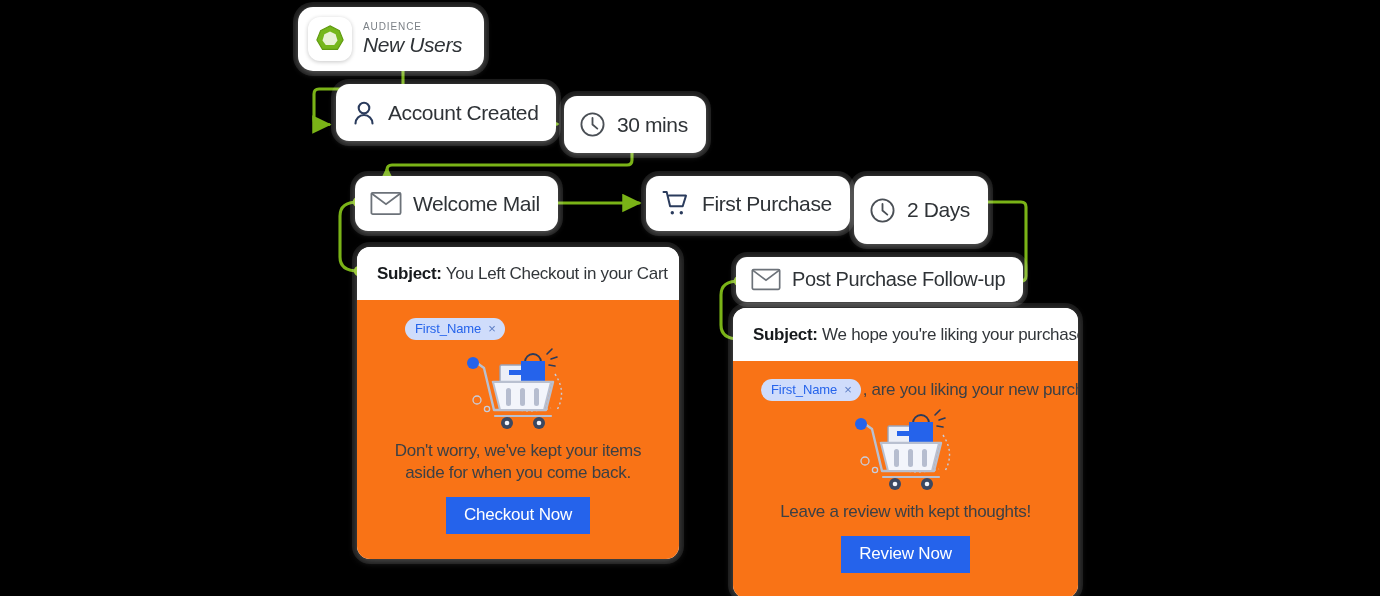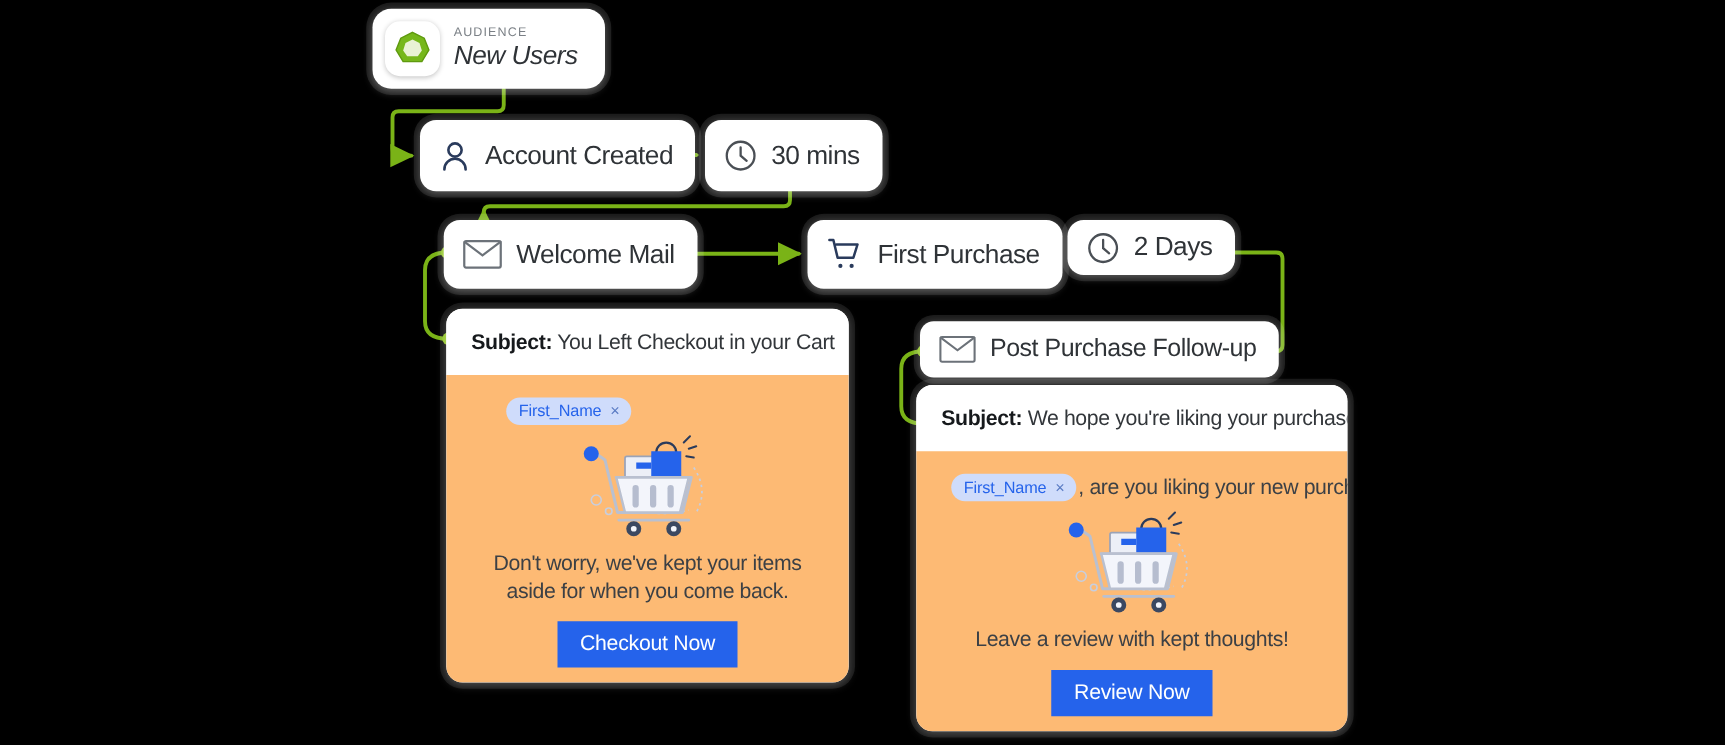--- a/index.html
+++ b/index.html
@@ -68,25 +68,25 @@
     text-transform: uppercase;
   }
   .aud-name {
     font-size: 21px;
     color: #2f3337;
     line-height: 24px;
     letter-spacing: -0.4px;
     font-style: italic;
   }
 
-  #account-created { left: 336px; top: 96px; height: 57px; }
+  #account-created { left: 336px; top: 84px; height: 57px; }
   #delay-30 { left: 564px; top: 96px; height: 57px; }
   #welcome-mail { left: 355px; top: 176px; height: 55px; }
   #first-purchase { left: 646px; top: 176px; height: 55px; }
-  #delay-2days { left: 854px; top: 176px; height: 44px; }
+  #delay-2days { left: 854px; top: 176px; height: 68px; }
   #post-purchase { left: 736px; top: 257px; height: 45px; border-radius: 11px; }
   #post-purchase .label { font-size: 20px; }
 
   
   .mailcard {
     position: absolute;
     z-index: 3;
     background: #ffffff;
     border-radius: 13px;
     overflow: hidden;
@@ -96,22 +96,22 @@
   .mail-subject {
     background: #ffffff;
     padding: 17px 20px 16px 20px;
     font-size: 17px;
     color: #32363a;
     letter-spacing: -0.3px;
     white-space: nowrap;
   }
   .mail-subject b { font-weight: bold; color: #16191c; }
   .mail-body {
-    background: #fdba74;
-    padding: 18px 20px 12px 20px;
+    background: #f97316;
+    padding: 18px 20px 25px 20px;
     text-align: center;
   }
   .greet-row {
     display: flex;
     align-items: center;
     gap: 2px;
     justify-content: flex-start;
     font-size: 17px;
     color: #3c4045;
     letter-spacing: -0.3px;

